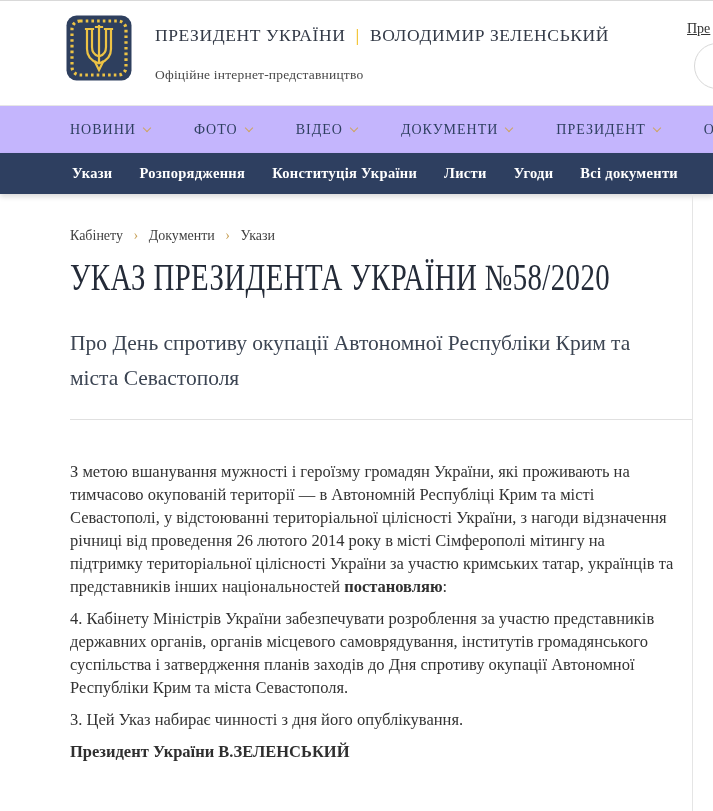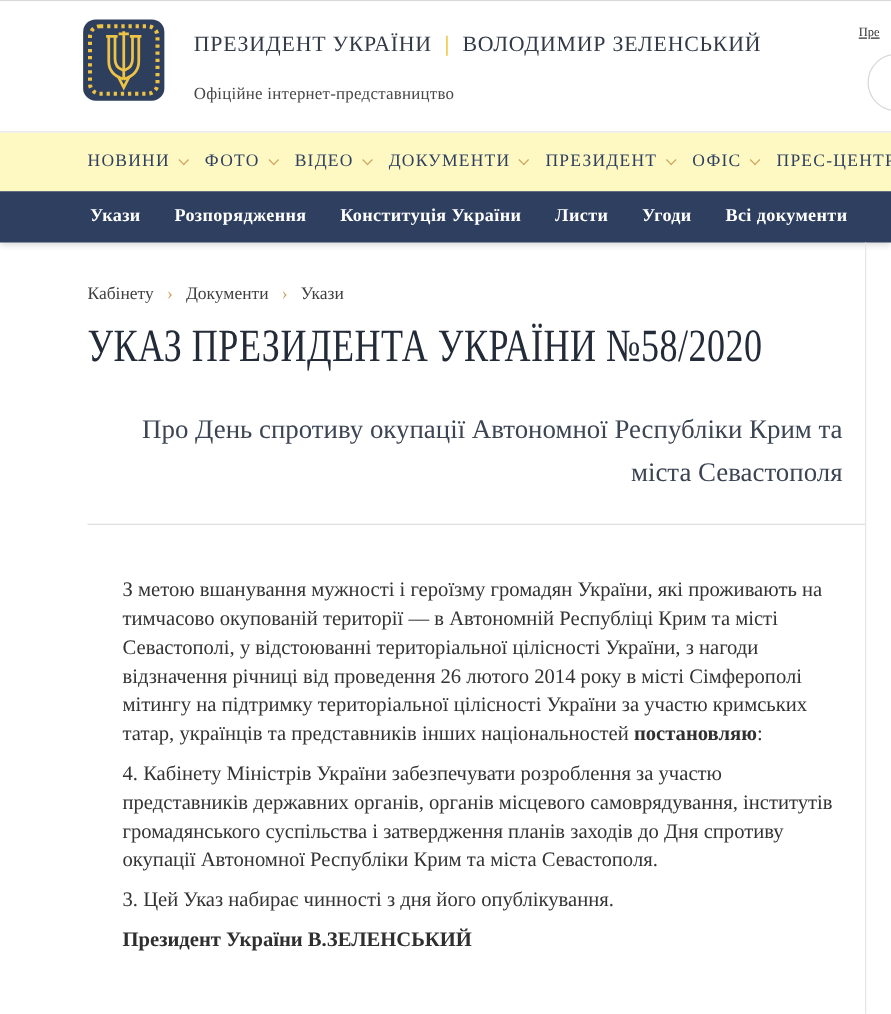--- a/index.html
+++ b/index.html
@@ -11,42 +11,42 @@
   }
   a { text-decoration: none; color: inherit; cursor: pointer; }
 
   
   .site-header { position: relative; height: 105px; background: #fff; border-bottom: 1px solid #e6e6e6; }
   .logo { position: absolute; left: 66px; top: 14px; width: 66px; height: 66px; display: block; }
   .header-text { position: absolute; left: 155px; top: 24px; }
   .title-row { display: flex; align-items: baseline; font-size: 17.5px; letter-spacing: .6px; color: #333a47; white-space: nowrap; }
   .pipe { color: #f3c73e; font-weight: bold; margin: 0 10px; }
   .site-subtitle { margin-top: 21px; font-size: 13.5px; color: #474747; letter-spacing: .2px; }
-  .top-right-link { position: absolute; left: 687px; top: 20px; font-size: 10px; color: #333; white-space: nowrap; text-decoration: underline; }
+  .top-right-link { position: absolute; left: 687px; top: 20px; font-size: 14px; color: #333; white-space: nowrap; text-decoration: underline; }
   .search-circle { position: absolute; left: 694px; top: 42px; width: 46px; height: 46px; border-radius: 50%; border: 1px solid #d8d8d8; background: #fff; }
 
   
-  .mainnav { height: 47px; display: flex; align-items: center; padding-left: 70px; gap: 14px; background: #fef9c3; white-space: nowrap; overflow: hidden; }
+  .mainnav { height: 47px; display: flex; align-items: center; padding-left: 70px; gap: 44px; background: #c4b5fd; white-space: nowrap; overflow: hidden; }
   .nav-item { display: flex; align-items: center; font-size: 14px; letter-spacing: 1px; color: #2e3f60; flex: 0 0 auto; }
   .chev { display: inline-block; width: 6px; height: 6px; border-right: 1.6px solid #cfa45f; border-bottom: 1.6px solid #cfa45f; transform: rotate(45deg); margin-left: 8px; margin-top: -4px; }
 
   
   .subnav { height: 41px; background: #2e3f60; display: flex; align-items: center; padding-left: 72px; gap: 27px; overflow: hidden; box-shadow: 0 3px 5px rgba(0,0,0,.14); white-space: nowrap; }
   .subnav a { color: #ffffff; font-weight: bold; font-size: 14.5px; letter-spacing: .3px; flex: 0 0 auto; }
 
   
   .content { margin-left: 70px; width: 623px; min-height: 618px; border-right: 1px solid #e5e5e5; padding-top: 34px; }
   .breadcrumb { font-size: 14px; color: #3f3f3f; }
   .bc-sep { color: #c9a35c; margin: 0 7px; }
   h1.page-title { font-weight: normal; margin-top: 12px; height: 46px; overflow: visible; }
   .title-inner { display: inline-block; transform: scaleX(.78); transform-origin: left center; font-size: 37px; letter-spacing: .5px; color: #242b38; white-space: nowrap; }
-  h2.doc-subtitle { font-weight: normal; margin-top: 24px; font-size: 21.5px; line-height: 1.65; color: #3c4553; width: 604px; text-align: right; }
+  h2.doc-subtitle { font-weight: normal; margin-top: 24px; font-size: 21.5px; line-height: 1.65; color: #3c4553; width: 604px; }
   hr.divider { border: none; border-top: 1px solid #e0e0e0; margin-top: 22px; width: 100%; }
   .doc-body { margin-top: 40px; width: 606px; font-size: 16.5px; line-height: 23px; color: #333333; }
-  .doc-body p { margin-bottom: 9px; margin-left: 28px; }
+  .doc-body p { margin-bottom: 9px; }
   .doc-body strong { color: #2f2f2f; }
   .signature { font-weight: bold; color: #2f2f2f; }
 </style>
 </head>
 <body>
 
 <header class="site-header">
   <a class="logo">
     <svg viewBox="0 0 66 66" width="66" height="66">
       <rect x="0.5" y="0.5" width="65" height="65" rx="10" fill="#2e3f5e"></rect>

